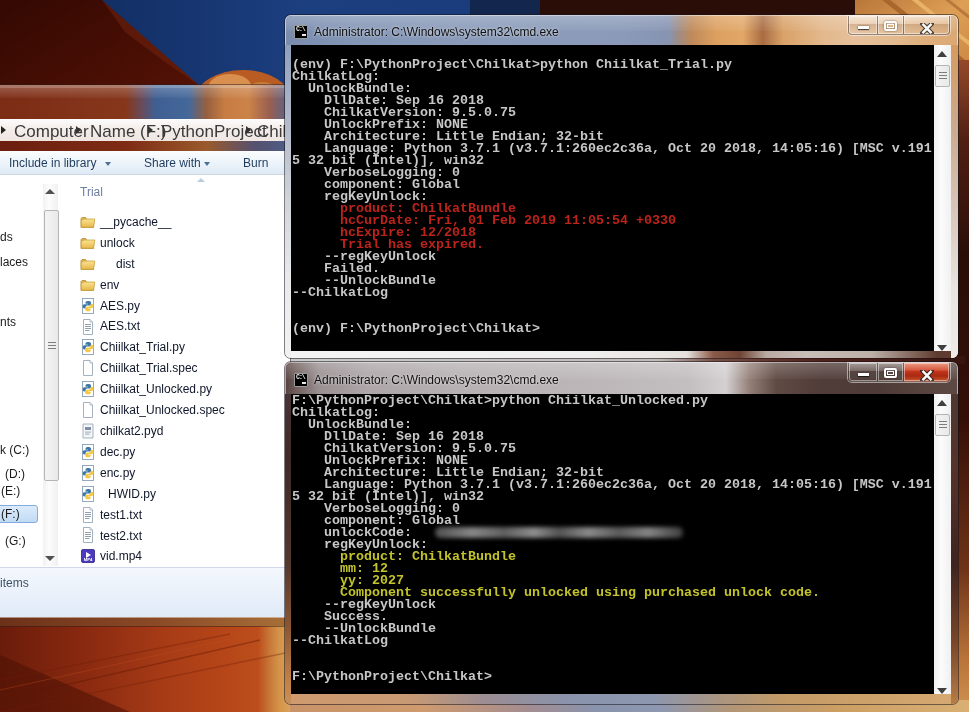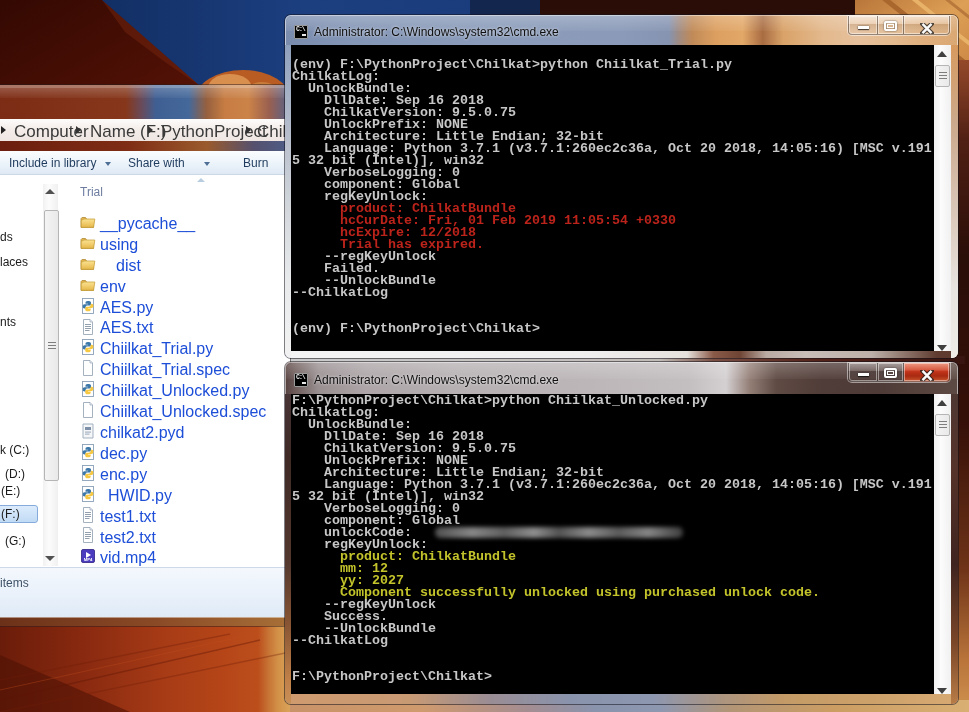--- a/index.html
+++ b/index.html
@@ -20,21 +20,21 @@
 .bmax{width:27px}
 .bcls{width:46px;border-radius:0 0 4px 0;border-left:none}
 .glyph-min{position:absolute;left:50%;top:10px;width:11px;height:3px;margin-left:-5.5px;background:#fdfdfd;box-shadow:0 0 1.5px #222,0 1px 1px rgba(0,0,0,.7)}
 .glyph-max{position:absolute;left:50%;top:5px;width:13px;height:10px;margin-left:-6.5px;border:2px solid #fdfdfd;border-radius:2px;box-shadow:0 0 1.5px #222,inset 0 0 1.5px #222}
 .glyph-max i{position:absolute;left:1px;top:1px;right:1px;bottom:1px;border:1.5px solid #fdfdfd}
 .glyph-x{position:absolute;left:50%;top:4px;width:14px;height:11px;margin-left:-7px}
 .cicon{position:absolute;width:14px;height:14px;background:#000;border:1px solid #9a9a9a;border-radius:1px}
 .cicon b{position:absolute;left:1px;top:1px;font-family:"Liberation Mono",monospace;font-weight:bold;font-size:6.5px;line-height:6px;color:#f2f2f2;letter-spacing:-1px}
 .cicon i{position:absolute;left:7px;top:8px;width:4px;height:2px;background:#e8e8e8}
 .ttxt{position:absolute;font-size:12px;color:#101010;white-space:nowrap;text-shadow:0 0 3px rgba(255,255,255,.8)}
-.frow{position:absolute;left:100px;font-size:16px;color:#1d4ed8;white-space:nowrap}
+.frow{position:absolute;left:100px;font-size:12px;color:#0f172a;white-space:nowrap}
 .ficon{position:absolute;left:80px;width:16px;height:16px}
 .crumb{position:absolute;top:3px;font-size:17px;color:#3a3a3a;white-space:nowrap}
 .carr{position:absolute;top:7px;width:0;height:0;border-top:4px solid transparent;border-bottom:4px solid transparent;border-left:5px solid #333}
 .tbi{position:absolute;top:5px;font-size:12px;color:#1e3b5d;white-space:nowrap}
 .tarr{position:absolute;top:11px;width:0;height:0;border-left:3.5px solid transparent;border-right:3.5px solid transparent;border-top:4px solid #4d6f96}
 .sidet{position:absolute;font-size:12px;color:#1b1b1b;white-space:nowrap}
 </style></head><body>
 <div id="scr">
     <svg class="ab" style="left:0;top:0" width="969" height="712" viewBox="0 0 969 712">
 <defs>
@@ -125,21 +125,21 @@
         <div class="crumb" style="left:169px">PythonProject</div>
         <div class="crumb" style="left:265px">Chilk</div>
         <div class="carr" style="left:84px"></div>
         <div class="carr" style="left:156px"></div>
         <div class="carr" style="left:254px"></div>
       </div>
       <div class="ab" style="left:0;top:56px;width:298px;height:10px;background:linear-gradient(to right,#6b1e0f,#7e2c14 45%,#9a5a2c 72%,#55506e 88%,#4e5e88)"></div>
       <div class="ab" style="left:0;top:66px;width:298px;height:24px;background:linear-gradient(#fbfdfe,#eef5fb 45%,#dfe9f5);border-bottom:1px solid #ccd8e5">
         <div class="tbi" style="left:17px">Include in library</div>
         <div class="tarr" style="left:113px"></div>
-        <div class="tbi" style="left:136px">Share with</div>
+        <div class="tbi" style="left:152px">Share with</div>
         <div class="tarr" style="left:212px"></div>
         <div class="tbi" style="left:251px">Burn</div>
       </div>
       <div class="ab" style="left:0;top:90px;width:298px;height:392px;background:#fff"><div class="sidet" style="left:8px;top:55px">ds</div><div class="sidet" style="left:8px;top:80px">laces</div><div class="sidet" style="left:8px;top:140px">nts</div><div class="sidet" style="left:8px;top:268px">k (C:)</div><div class="sidet" style="left:13px;top:292px">(D:)</div><div class="sidet" style="left:9px;top:309px">(E:)</div><div class="sidet" style="left:13px;top:359px">(G:)</div><div class="ab" style="left:2px;top:330px;width:44px;height:18px;border:1px solid #84abdb;border-radius:3px;background:linear-gradient(#dcebfc,#c1dbf5)"></div><div class="sidet" style="left:9px;top:332px">(F:)</div><div class="sbar" style="left:51px;top:9px;width:15px;height:382px">
           <div class="sarr" style="left:2px;top:5px;border-bottom:5px solid #505050"></div>
           <div class="sth" style="top:26px;height:271px">
             <div class="sgrip">
               <i></i>
               <i></i>
               <i></i>
@@ -152,21 +152,21 @@
               <stop offset="0" stop-color="#fbe291"></stop>
               <stop offset="1" stop-color="#e6b84a"></stop>
             </linearGradient>
           </defs>
         </svg><div class="ficon" style="left:88px;top:39px"><svg width="16" height="16" viewBox="0 0 16 16">
             <path d="M1 4.5 L1 13.5 L13.5 13.5 L13.5 5.5 L7 5.5 L5.5 3.5 L2 3.5 Z" fill="#e2b44e" stroke="#b08a35" stroke-width="0.8"></path>
             <path d="M1.2 6.5 L4 5 L14.8 5 L13.6 13.3 L1.3 13.3 Z" fill="url(#fgr)" stroke="#c9a23f" stroke-width="0.8"></path>
           </svg></div><div class="frow" style="left:108px;top:40px">__pycache__</div><div class="ficon" style="left:88px;top:60px"><svg width="16" height="16" viewBox="0 0 16 16">
             <path d="M1 4.5 L1 13.5 L13.5 13.5 L13.5 5.5 L7 5.5 L5.5 3.5 L2 3.5 Z" fill="#e2b44e" stroke="#b08a35" stroke-width="0.8"></path>
             <path d="M1.2 6.5 L4 5 L14.8 5 L13.6 13.3 L1.3 13.3 Z" fill="url(#fgr)" stroke="#c9a23f" stroke-width="0.8"></path>
-          </svg></div><div class="frow" style="left:108px;top:61px">using</div><div class="ficon" style="left:88px;top:81px"><svg width="16" height="16" viewBox="0 0 16 16">
+          </svg></div><div class="frow" style="left:108px;top:61px">unlock</div><div class="ficon" style="left:88px;top:81px"><svg width="16" height="16" viewBox="0 0 16 16">
             <path d="M1 4.5 L1 13.5 L13.5 13.5 L13.5 5.5 L7 5.5 L5.5 3.5 L2 3.5 Z" fill="#e2b44e" stroke="#b08a35" stroke-width="0.8"></path>
             <path d="M1.2 6.5 L4 5 L14.8 5 L13.6 13.3 L1.3 13.3 Z" fill="url(#fgr)" stroke="#c9a23f" stroke-width="0.8"></path>
           </svg></div><div class="frow" style="left:124px;top:82px">dist</div><div class="ficon" style="left:88px;top:102px"><svg width="16" height="16" viewBox="0 0 16 16">
             <path d="M1 4.5 L1 13.5 L13.5 13.5 L13.5 5.5 L7 5.5 L5.5 3.5 L2 3.5 Z" fill="#e2b44e" stroke="#b08a35" stroke-width="0.8"></path>
             <path d="M1.2 6.5 L4 5 L14.8 5 L13.6 13.3 L1.3 13.3 Z" fill="url(#fgr)" stroke="#c9a23f" stroke-width="0.8"></path>
           </svg></div><div class="frow" style="left:108px;top:103px">env</div><div class="ficon" style="left:88px;top:123px"><svg width="16" height="16" viewBox="0 0 16 16">
             <rect x="2.5" y="0.5" width="11" height="15" fill="#fff" stroke="#8aa0b8" stroke-width="0.9"></rect>
             <path d="M7.8 3 c-1.6 0 -2.3 .7 -2.3 1.8 v1 h2.6 v.5 H4.6 c-1.2 0 -1.9 .9 -1.9 2.2 0 1.2 .6 2 1.9 2 h1 v-1.3 c0 -1 .8 -1.7 1.9 -1.7 h2 c.9 0 1.5 -.7 1.5 -1.6 v-1.1 c0 -1 -.9 -1.8 -2 -1.8 z" fill="#3b77a8"></path>
             <path d="M8.4 13.2 c1.6 0 2.3 -.7 2.3 -1.8 v-1 H8.1 v-.5 h3.5 c1.2 0 1.9 -.9 1.9 -2.2 0 -1.2 -.6 -2 -1.9 -2 h-1 v1.3 c0 1 -.8 1.7 -1.9 1.7 h-2 c-.9 0 -1.5 .7 -1.5 1.6 v1.1 c0 1 .9 1.8 2 1.8 z" fill="#f6c842"></path>
           </svg></div><div class="frow" style="left:108px;top:124px">AES.py</div><div class="ficon" style="left:88px;top:144px"><svg width="16" height="16" viewBox="0 0 16 16">

